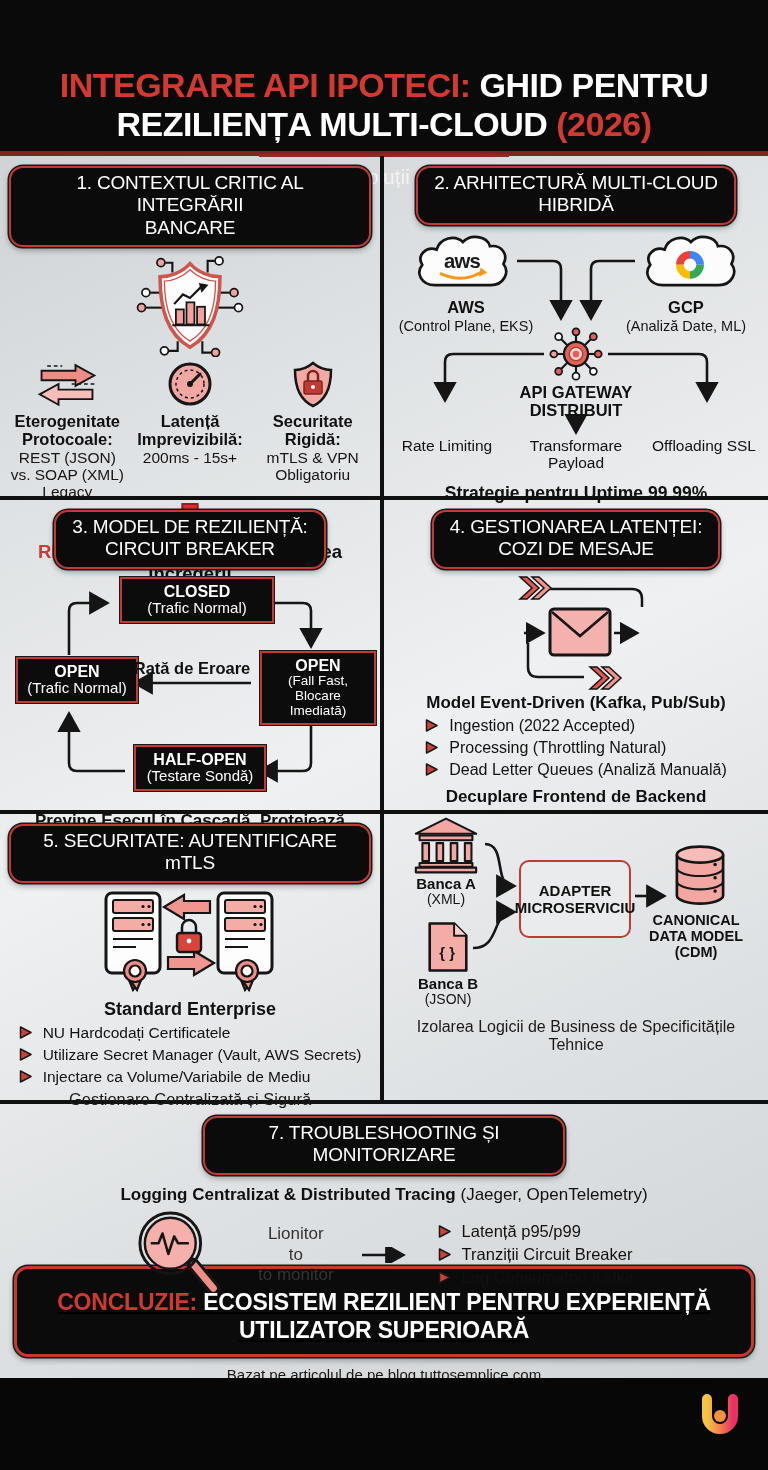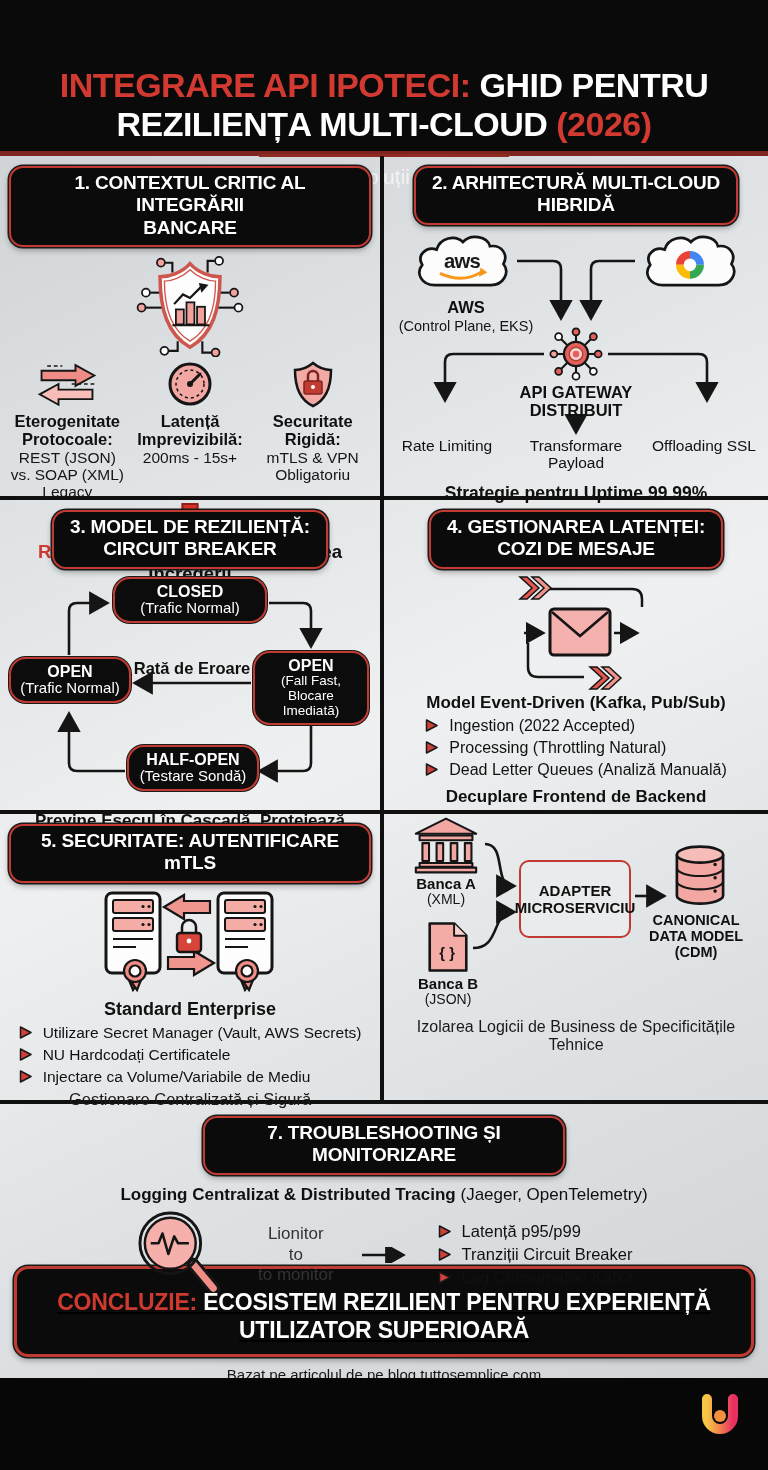--- a/index.html
+++ b/index.html
@@ -22,21 +22,21 @@
   .col-l { width:380px; }
   .vdiv { width:4px; background:#101010; }
   .col-r { flex:1; }
   .r1 { height:340px; } .r2 { height:314px; } .r3 { height:290px; } .r4 { height:158px; }
   section { padding:2px 6px; text-align:center; }
 
   
   .pill { width:fit-content; max-width:362px; margin:8px auto 6px; background:#0b0b0b;
           border:2.5px solid #c23b33; border-radius:14px; padding:4px 16px 6px;
           box-shadow:0 0 0 1.5px #1a1a1a, 0 3px 6px rgba(0,0,0,.35);
-          color:#fff; font-weight:bold; font-size:19px; line-height:1.18; letter-spacing:-.2px; }
+          color:#fff; font-weight:normal; font-size:19px; line-height:1.18; letter-spacing:-.2px; }
   .pill span { display:block; }
 
   
   .b  { font-weight:bold; }
   .foot-b { font-weight:bold; font-size:17.5px; color:#101010; margin-top:4px; }
   .foot-r { font-size:16.5px; color:#1a1a1a; margin-top:4px; }
 
   
   .s1-items { display:flex; margin-top:2px; }
   .s1-item { flex:1; padding:0 2px; }
@@ -50,22 +50,22 @@
   
   .s2-diag { position:relative; width:370px; height:276px; margin:0 auto; text-align:center; }
   .abs { position:absolute; }
   .cl-name { font-weight:bold; font-size:16.5px; line-height:1.05; color:#101010; }
   .cl-desc { font-size:14.5px; color:#151515; line-height:1.1; }
   .gw { font-weight:bold; font-size:16.5px; line-height:1.12; color:#101010; }
   .out { font-size:15.5px; line-height:1.12; color:#111; }
 
   
   .s3-diag { position:relative; width:366px; height:232px; margin:2px auto 0; }
-  .state { position:absolute; background:#0c0c0c; border:2.5px solid #c23b33; border-radius:17px;
-           color:#fff; text-align:center; padding:4px 6px; box-shadow:0 0 0 1px #1a1a1a; }
+  .state { position:absolute; background:#0c0c0c; border:2.5px solid #c23b33; border-radius:0;
+           color:#fff; text-align:center; padding:4px 6px; box-shadow:0 0 0 1px #1a1a1a;margin-left:7px; }
   .state .nm { display:block; font-weight:bold; font-size:16px; line-height:1.1; }
   .state .ds { display:block; font-size:13.5px; line-height:1.1; }
   .edge-label { position:absolute; top:84px; left:118px; width:134px; text-align:center;
                 font-weight:bold; font-size:16.5px; color:#101010; }
 
   
   ul.blist { list-style:none; width:fit-content; margin:4px auto 0; text-align:left; }
   ul.blist li { display:flex; align-items:center; gap:11px; margin:4px 0; }
   ul.blist .txt { font-size:16px; color:#111; }
   .tri { flex:0 0 auto; }
@@ -221,20 +221,24 @@
             <path d="M48,40 A12,12 0 0 1 60,28" stroke="#ea4335"></path>
             <path d="M60,28 A12,12 0 0 1 72,40" stroke="#4285f4"></path>
             <path d="M72,40 A12,12 0 0 1 60,52" stroke="#34a853"></path>
             <path d="M60,52 A12,12 0 0 1 48,40" stroke="#fbbc05"></path>
           </g>
           <circle cx="60" cy="40" r="6" fill="#fff"></circle>
         </svg>
         <div class="abs" style="left:0;top:68px;width:150px">
           <span class="cl-name">AWS</span><br>
           <span class="cl-desc">(Control Plane, EKS)</span>
+        </div>
+        <div class="abs" style="left:220px;top:68px;width:150px">
+          <span class="cl-name">GCP</span><br>
+          <span class="cl-desc">(Analiză Date, ML)</span>
         </div>
         <svg class="abs" style="left:0;top:0" width="370" height="276" viewBox="0 0 370 276">
           <defs>
             <marker id="ar1" markerWidth="9" markerHeight="9" refX="6.5" refY="4.5" orient="auto">
               <path d="M0,0 L8,4.5 L0,9 Z" fill="#151515"></path>
             </marker>
           </defs>
           <g fill="none" stroke="#151515" stroke-width="2.6" marker-end="url(#ar1)">
             <path d="M126,30 H162 Q170,30 170,38 V86"></path>
             <path d="M244,30 H208 Q200,30 200,38 V86"></path>
@@ -424,27 +428,27 @@
           <circle cx="149" cy="82" r="11" fill="#ef8d86"></circle>
           <circle cx="149" cy="82" r="5.5" fill="#fff"></circle>
         </g>
       </svg>
       <div class="foot-b" style="font-size:18px">Standard Enterprise</div>
       <ul class="blist">
         <li>
           <svg class="tri" width="13" height="13" viewBox="0 0 13 13">
               <path d="M1.5,1 L12,6.5 L1.5,12 Z"></path>
             </svg>
-          <span class="txt" style="font-size:15.5px">Utilizare Secret Manager (Vault, AWS Secrets)</span>
+          <span class="txt" style="font-size:15.5px">NU Hardcodați Certificatele</span>
           </li>
         <li>
           <svg class="tri" width="13" height="13" viewBox="0 0 13 13">
               <path d="M1.5,1 L12,6.5 L1.5,12 Z"></path>
             </svg>
-          <span class="txt" style="font-size:15.5px">NU Hardcodați Certificatele</span>
+          <span class="txt" style="font-size:15.5px">Utilizare Secret Manager (Vault, AWS Secrets)</span>
           </li>
         <li>
           <svg class="tri" width="13" height="13" viewBox="0 0 13 13">
               <path d="M1.5,1 L12,6.5 L1.5,12 Z"></path>
             </svg>
           <span class="txt" style="font-size:15.5px">Injectare ca Volume/Variabile de Mediu</span>
           </li>
       </ul>
       <div class="foot-r">Gestionare Centralizată și Sigură</div>
     </section>

